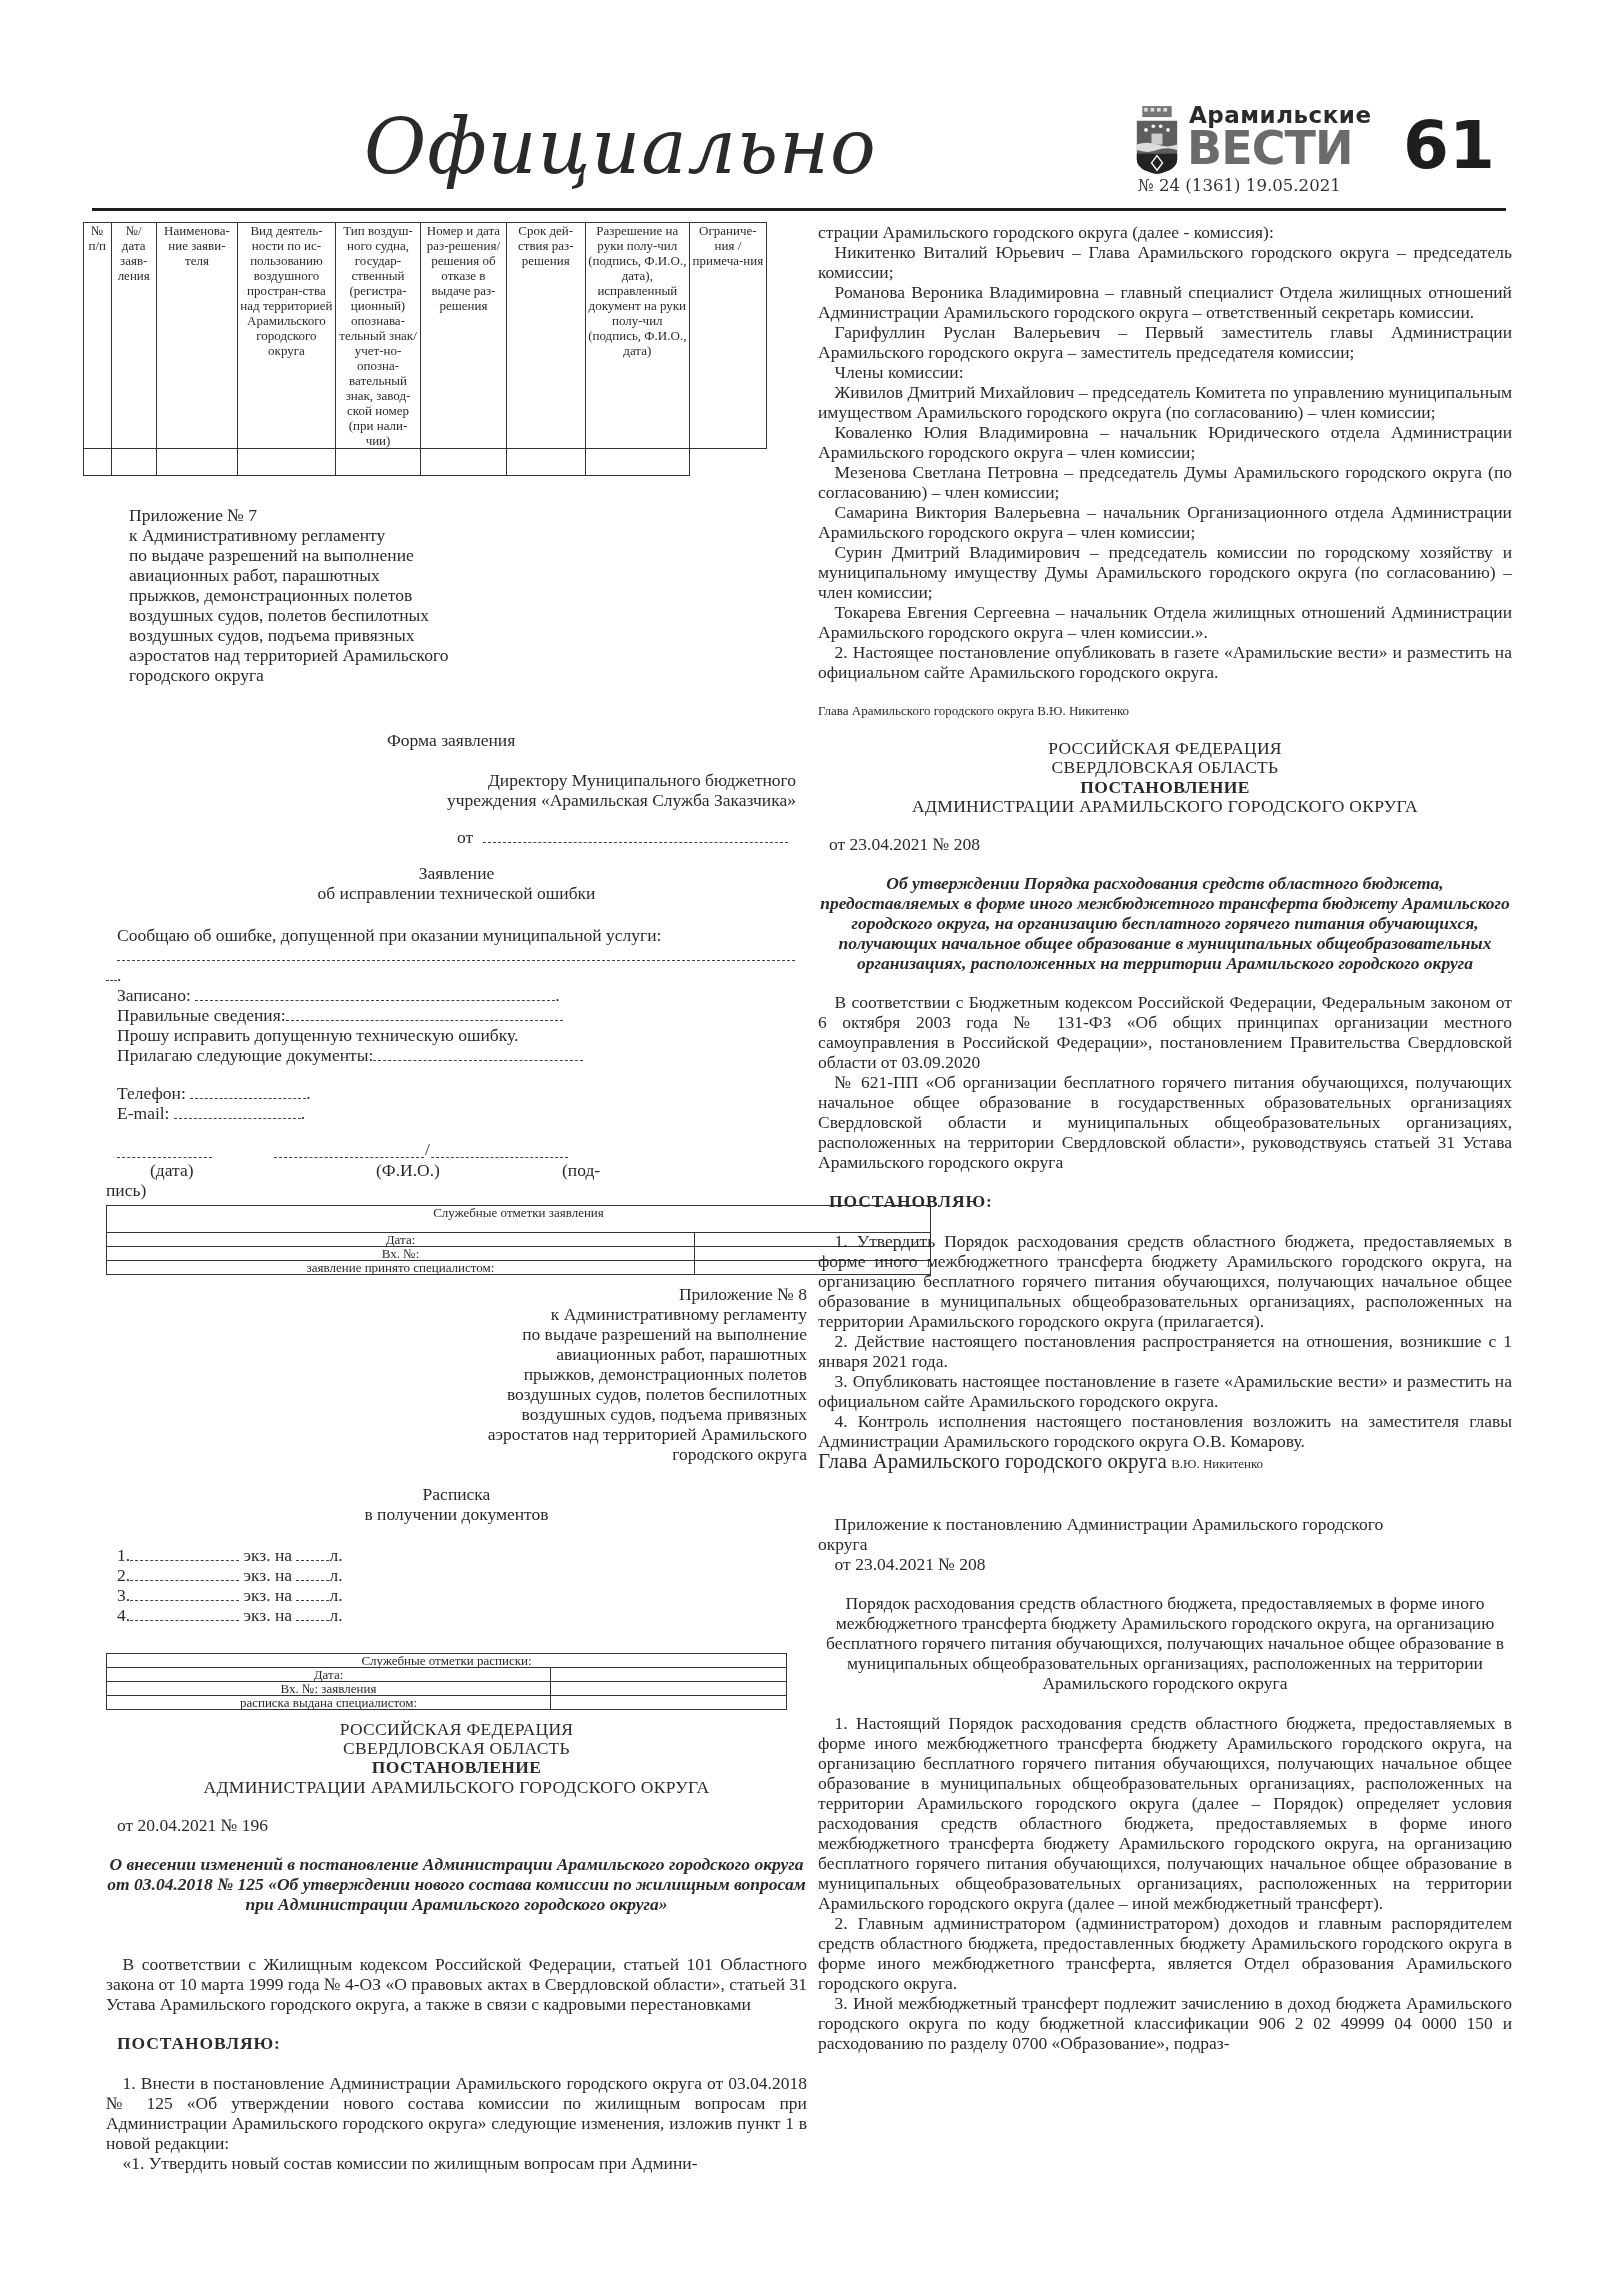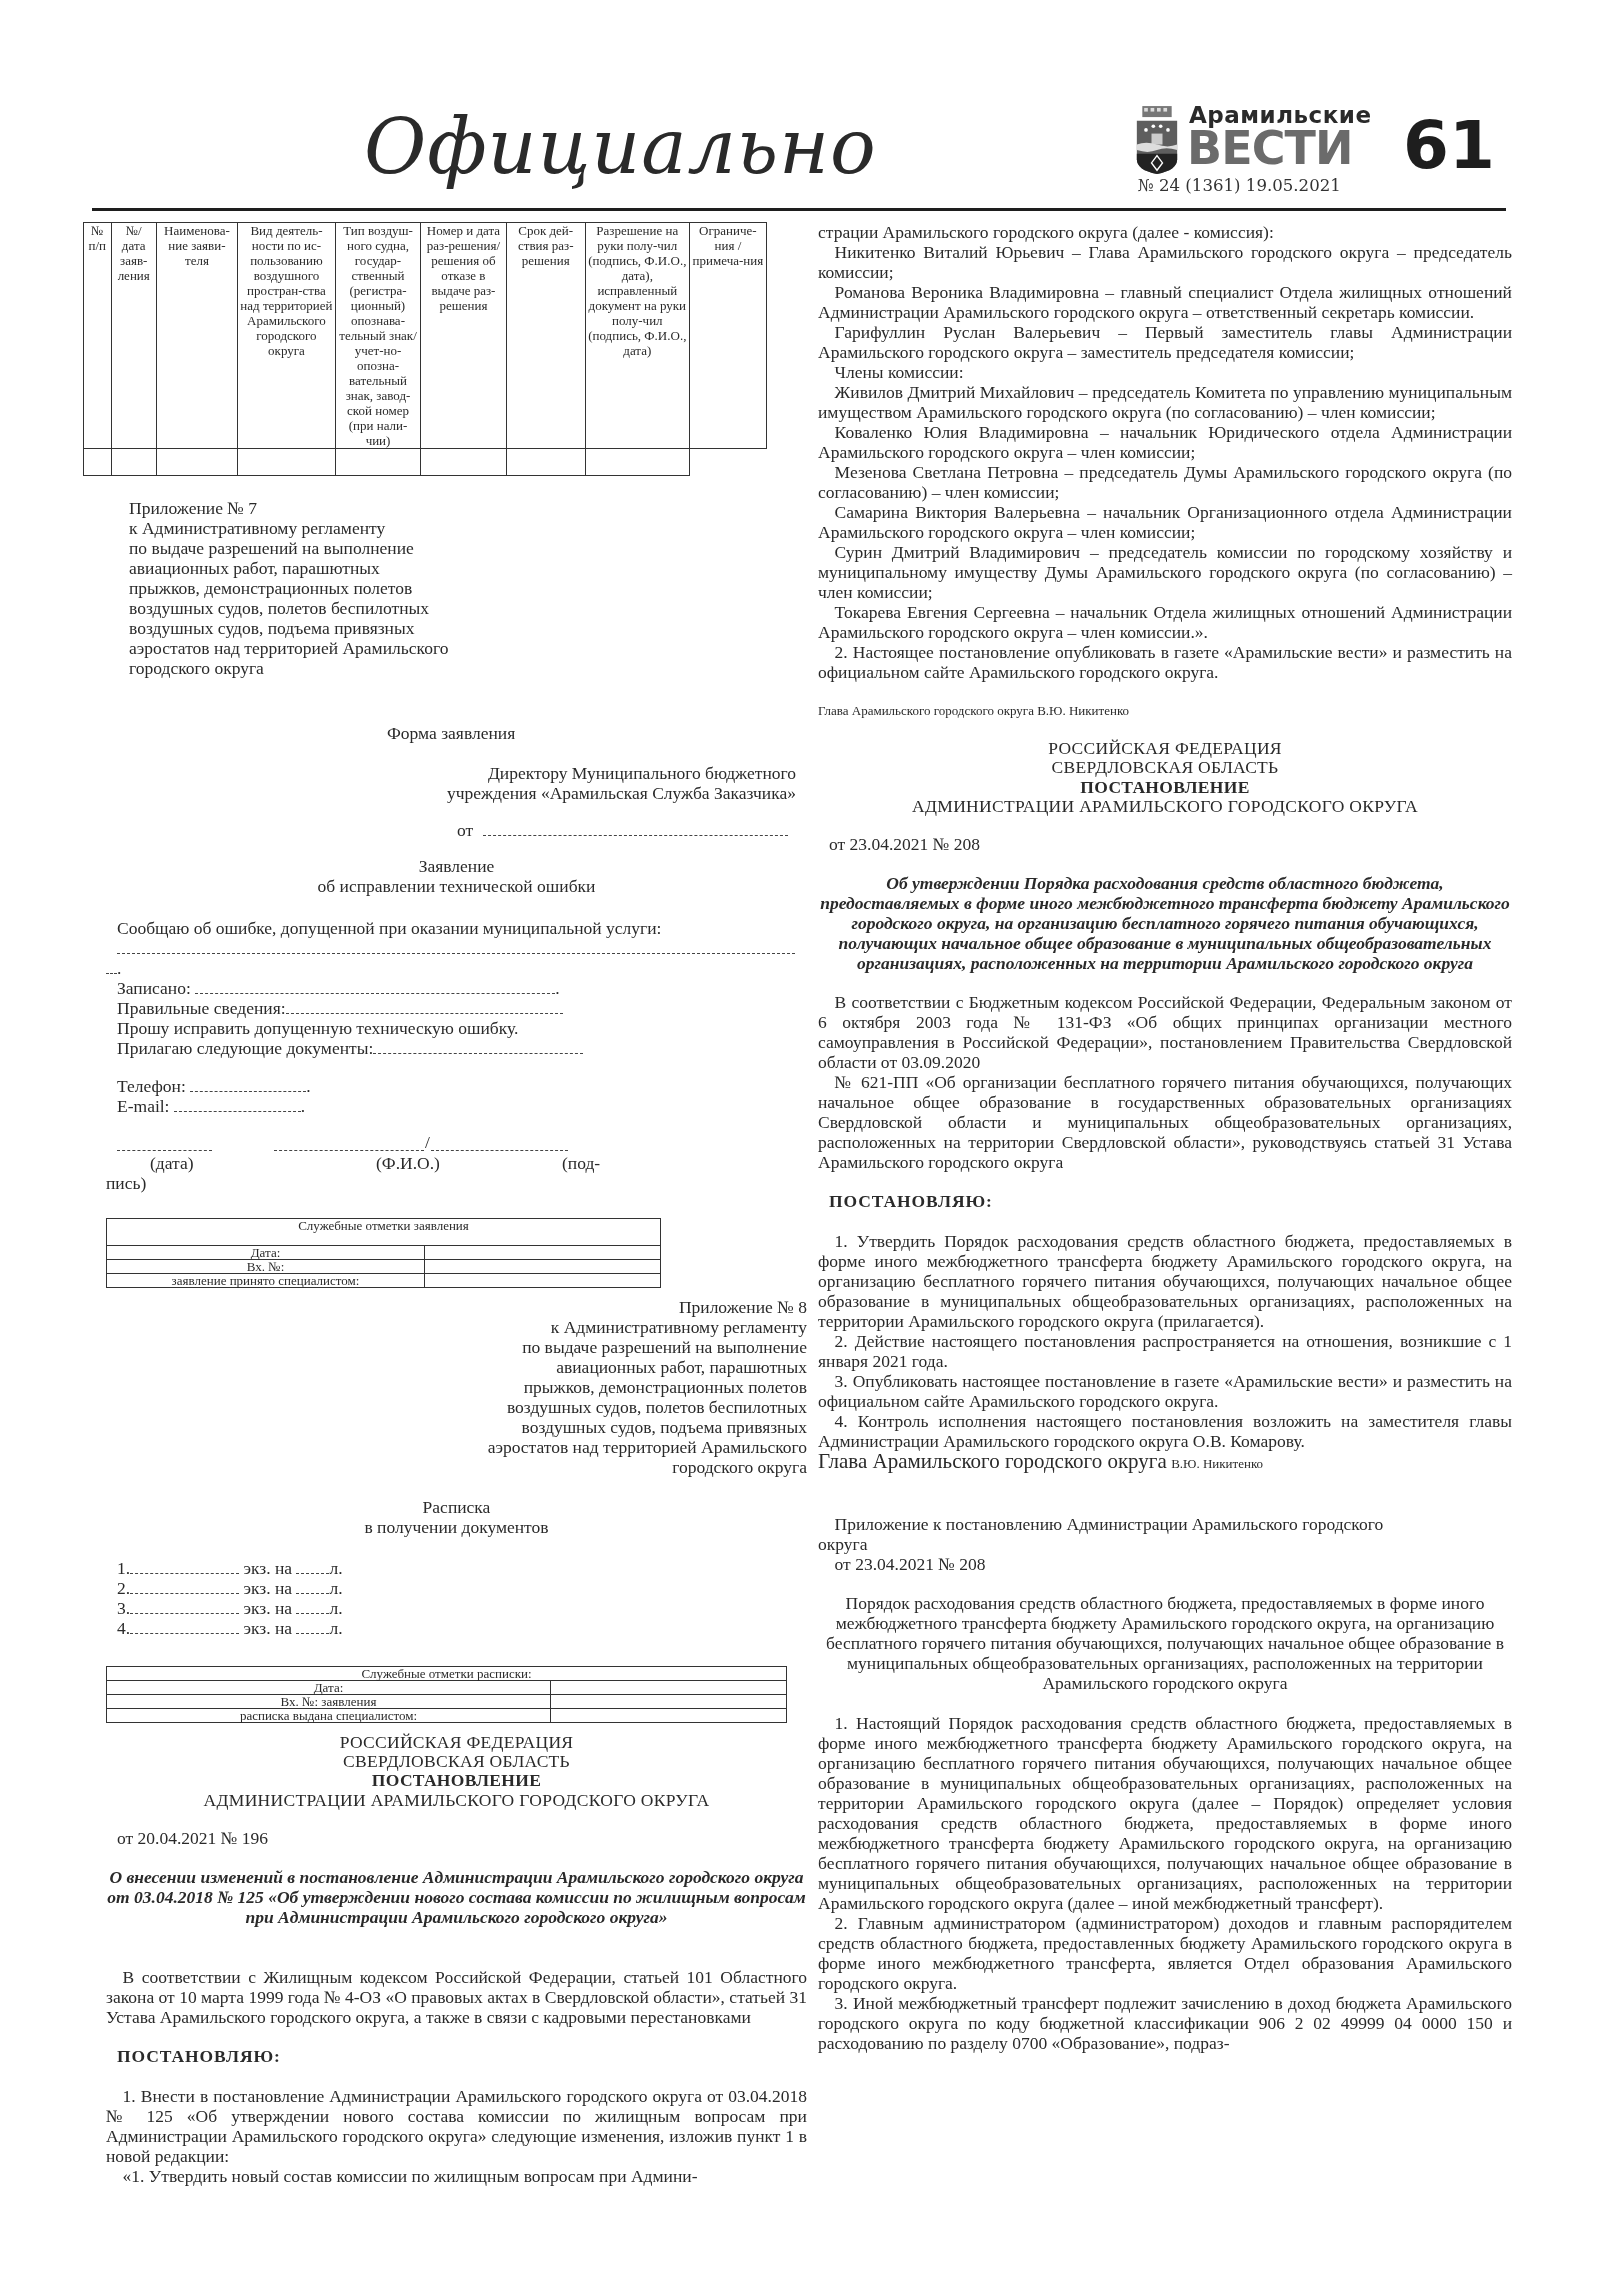--- a/index.html
+++ b/index.html
@@ -104,21 +104,21 @@
             <td></td>
         <td></td>
             <td></td>
         <td></td>
             <td></td>
         <td class="last"></td>
       </tr>
     </tbody>
       </table>
 
-    <div style="margin-top:22px; margin-left:23px; font-size:17.5px; line-height:20px;">
+    <div style="margin-top:29px; margin-left:23px; font-size:17.5px; line-height:20px;">
       <p>Приложение № 7</p>
       <p>к Административному регламенту</p>
       <p>по выдаче разрешений на выполнение</p>
       <p>авиационных работ, парашютных</p>
       <p>прыжков, демонстрационных полетов</p>
       <p>воздушных судов, полетов беспилотных</p>
       <p>воздушных судов, подъема привязных</p>
       <p>аэростатов над территорией Арамильского</p>
       <p>городского округа</p>
     </div>
@@ -153,21 +153,21 @@
       <span class="blank-line" style="position:absolute; left:11px; top:1.8px; width:95px;"></span>
       <span class="blank-line" style="position:absolute; left:168px; top:1.8px; width:150px;"></span>
       <span style="position:absolute; left:319px; top:-1.8px;">/</span>
       <span class="blank-line" style="position:absolute; left:325px; top:1.8px; width:137px;"></span>
       <span style="position:absolute; left:44px; top:18.5px;">(дата)</span>
       <span style="position:absolute; left:270px; top:18.5px;text-align:right;">(Ф.И.О.)</span>
       <span style="position:absolute; left:456px; top:18.5px;">(под-</span>
       <span style="position:absolute; left:0; top:39px;">пись)</span>
     </div>
 
-    <table class="small-table" style="margin-top: 23px; width: 555px; padding-left: 24px;">
+    <table class="small-table" style="margin-top: 3px; width: 825px; padding-left: 24px;">
       <tbody>
           <tr>
             <td colspan="2" style="height:26px; vertical-align:top;">Служебные отметки заявления</td>
           </tr>
       <tr>
             <td>Дата:</td>
             <td class="blank" style="width:155px;"></td>
           </tr>
       <tr>
             <td>Вх. №:</td>

